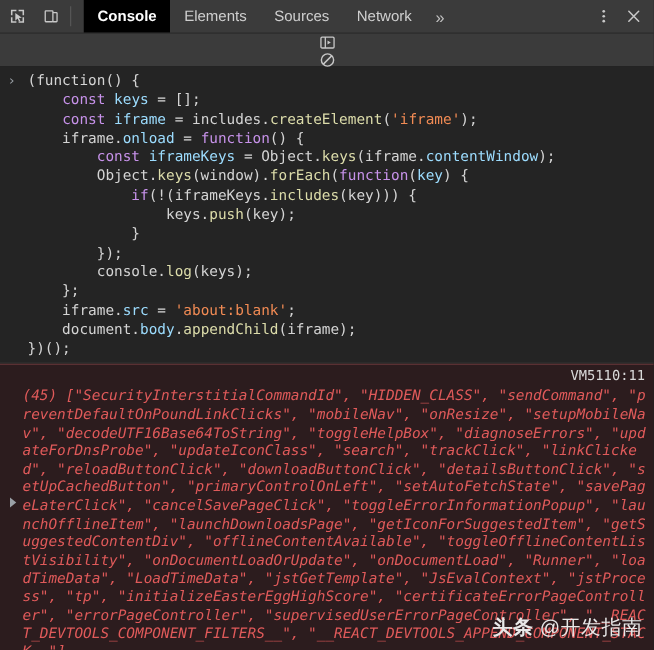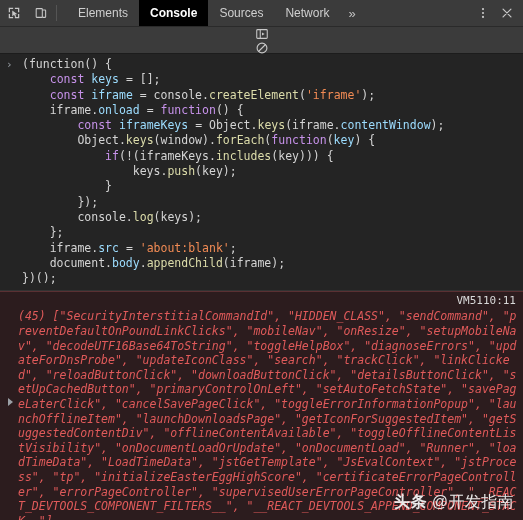--- a/index.html
+++ b/index.html
@@ -260,22 +260,22 @@
     </div>
     <div class="tb-icon">
       <svg width="14" height="14" viewBox="0 0 16 16">
         <rect x="2.5" y="3" width="7" height="10" rx="0.6" fill="none" stroke="#c8c8c8" stroke-width="1.2"></rect>
         <path d="M9.5 4.6 h3.2 a0.6 0.6 0 0 1 0.6 0.6 v7.2 a0.6 0.6 0 0 1 -0.6 0.6 h-3.2" fill="none" stroke="#c8c8c8" stroke-width="1.2"></path>
       </svg>
     </div>
     <div class="tb-sep"></div>
 
     <div class="tabs">
+      <div class="tab active">Console</div>
       <div class="tab">Elements</div>
-      <div class="tab active">Console</div>
       <div class="tab">Sources</div>
       <div class="tab">Network</div>
       <div class="tab more">»</div>
     </div>
 
     <div class="tabbar-spacer"></div>
 
     <div class="tb-right">
       <div class="tb-btn">
         <svg width="14" height="14" viewBox="0 0 16 16">
@@ -341,21 +341,21 @@
       </svg>
     </div>
   </div>
 
   <div class="console">
 
     <div class="msg-code">
       <span class="gutter-arrow">›</span>
       <pre class="code"><span class="tok-plain">(function() {</span>
 <span class="tok-plain">    </span><span class="tok-kw">const</span><span class="tok-plain"> </span><span class="tok-prop">keys</span><span class="tok-plain"> = [];</span>
-<span class="tok-plain">    </span><span class="tok-kw">const</span><span class="tok-plain"> </span><span class="tok-prop">iframe</span><span class="tok-plain"> = console.</span><span class="tok-fn">createElement</span><span class="tok-plain">(</span><span class="tok-str">'iframe'</span><span class="tok-plain">);</span>
+<span class="tok-plain">    </span><span class="tok-kw">const</span><span class="tok-plain"> </span><span class="tok-prop">iframe</span><span class="tok-plain"> = includes.</span><span class="tok-fn">createElement</span><span class="tok-plain">(</span><span class="tok-str">'iframe'</span><span class="tok-plain">);</span>
 <span class="tok-plain">    iframe.</span><span class="tok-prop">onload</span><span class="tok-plain"> = </span><span class="tok-kw">function</span><span class="tok-plain">() {</span>
 <span class="tok-plain">        </span><span class="tok-kw">const</span><span class="tok-plain"> </span><span class="tok-prop">iframeKeys</span><span class="tok-plain"> = Object.</span><span class="tok-fn">keys</span><span class="tok-plain">(iframe.</span><span class="tok-prop">contentWindow</span><span class="tok-plain">);</span>
 <span class="tok-plain">        Object.</span><span class="tok-fn">keys</span><span class="tok-plain">(window).</span><span class="tok-fn">forEach</span><span class="tok-plain">(</span><span class="tok-kw">function</span><span class="tok-plain">(</span><span class="tok-prop">key</span><span class="tok-plain">) {</span>
 <span class="tok-plain">            </span><span class="tok-kw">if</span><span class="tok-plain">(!(iframeKeys.</span><span class="tok-fn">includes</span><span class="tok-plain">(key))) {</span>
 <span class="tok-plain">                keys.</span><span class="tok-fn">push</span><span class="tok-plain">(key);</span>
 <span class="tok-plain">            }</span>
 <span class="tok-plain">        });</span>
 <span class="tok-plain">        console.</span><span class="tok-fn">log</span><span class="tok-plain">(keys);</span>
 <span class="tok-plain">    };</span>
 <span class="tok-plain">    iframe.</span><span class="tok-prop">src</span><span class="tok-plain"> = </span><span class="tok-str">'about:blank'</span><span class="tok-plain">;</span>

